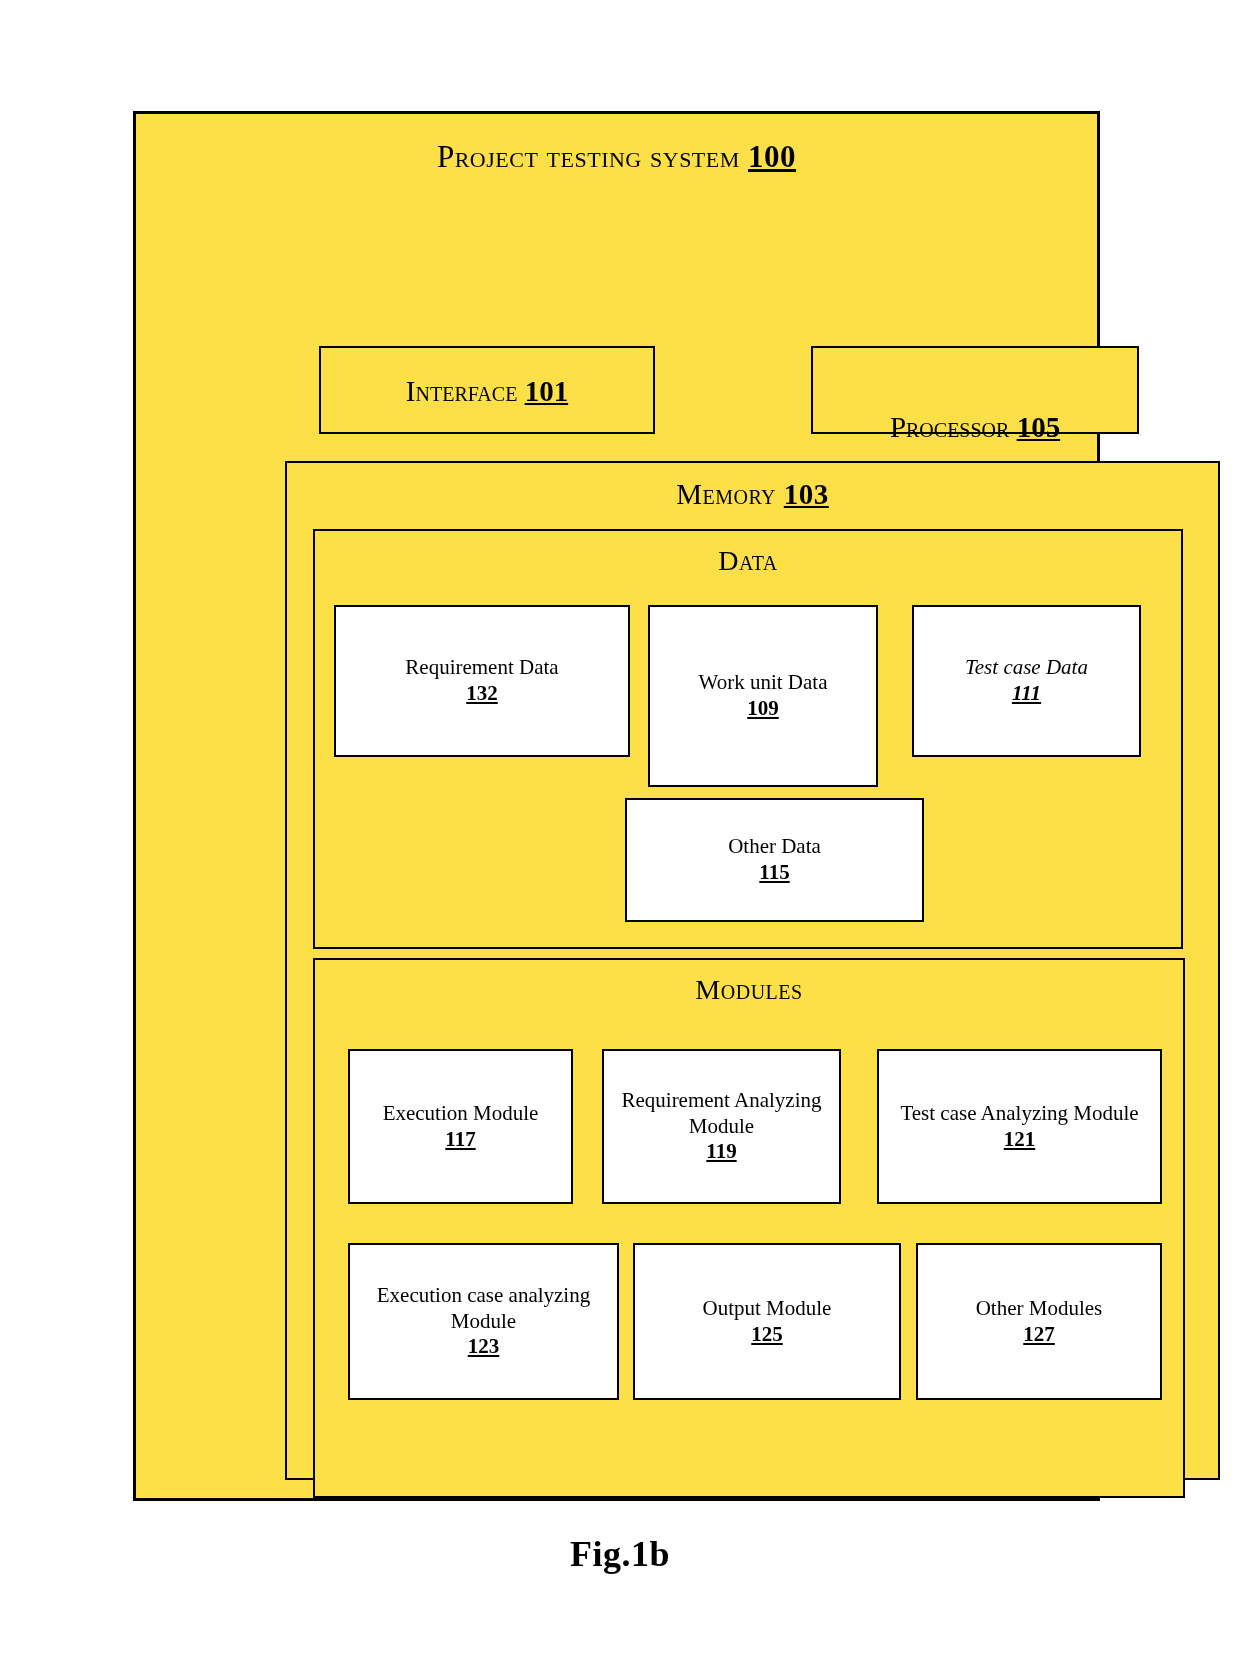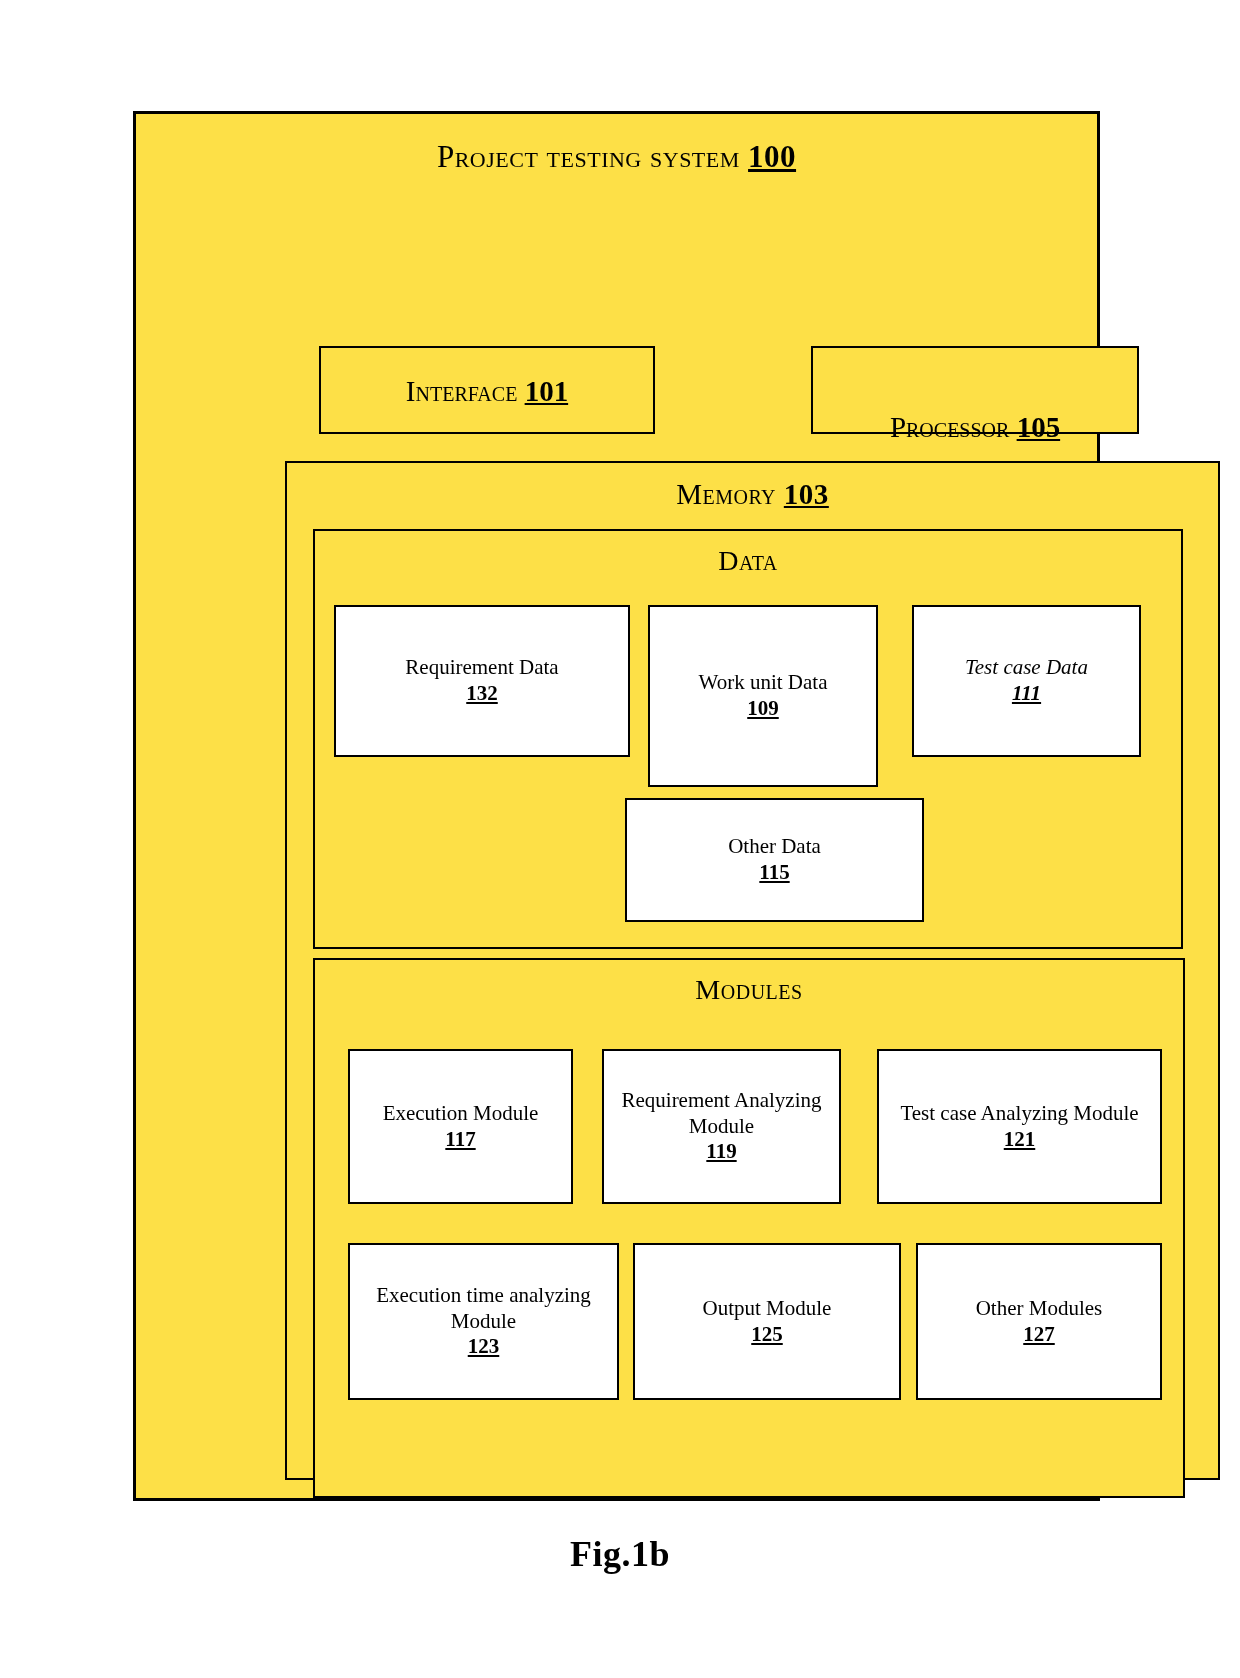--- a/index.html
+++ b/index.html
@@ -251,21 +251,21 @@
           <span class="label">Requirement Analyzing Module</span>
           <span class="num">119</span>
         </div>
 
         <div class="leaf" id="module-testcase-analyzing">
           <span class="label">Test case Analyzing Module</span>
           <span class="num">121</span>
         </div>
 
         <div class="leaf" id="module-execution-time">
-          <span class="label">Execution time analyzing Module</span>
+          <span class="label">Execution case analyzing Module</span>
           <span class="num">123</span>
         </div>
 
         <div class="leaf" id="module-output">
           <span class="label">Output Module</span>
           <span class="num">125</span>
         </div>
 
         <div class="leaf" id="module-other">
           <span class="label">Other Modules</span>

